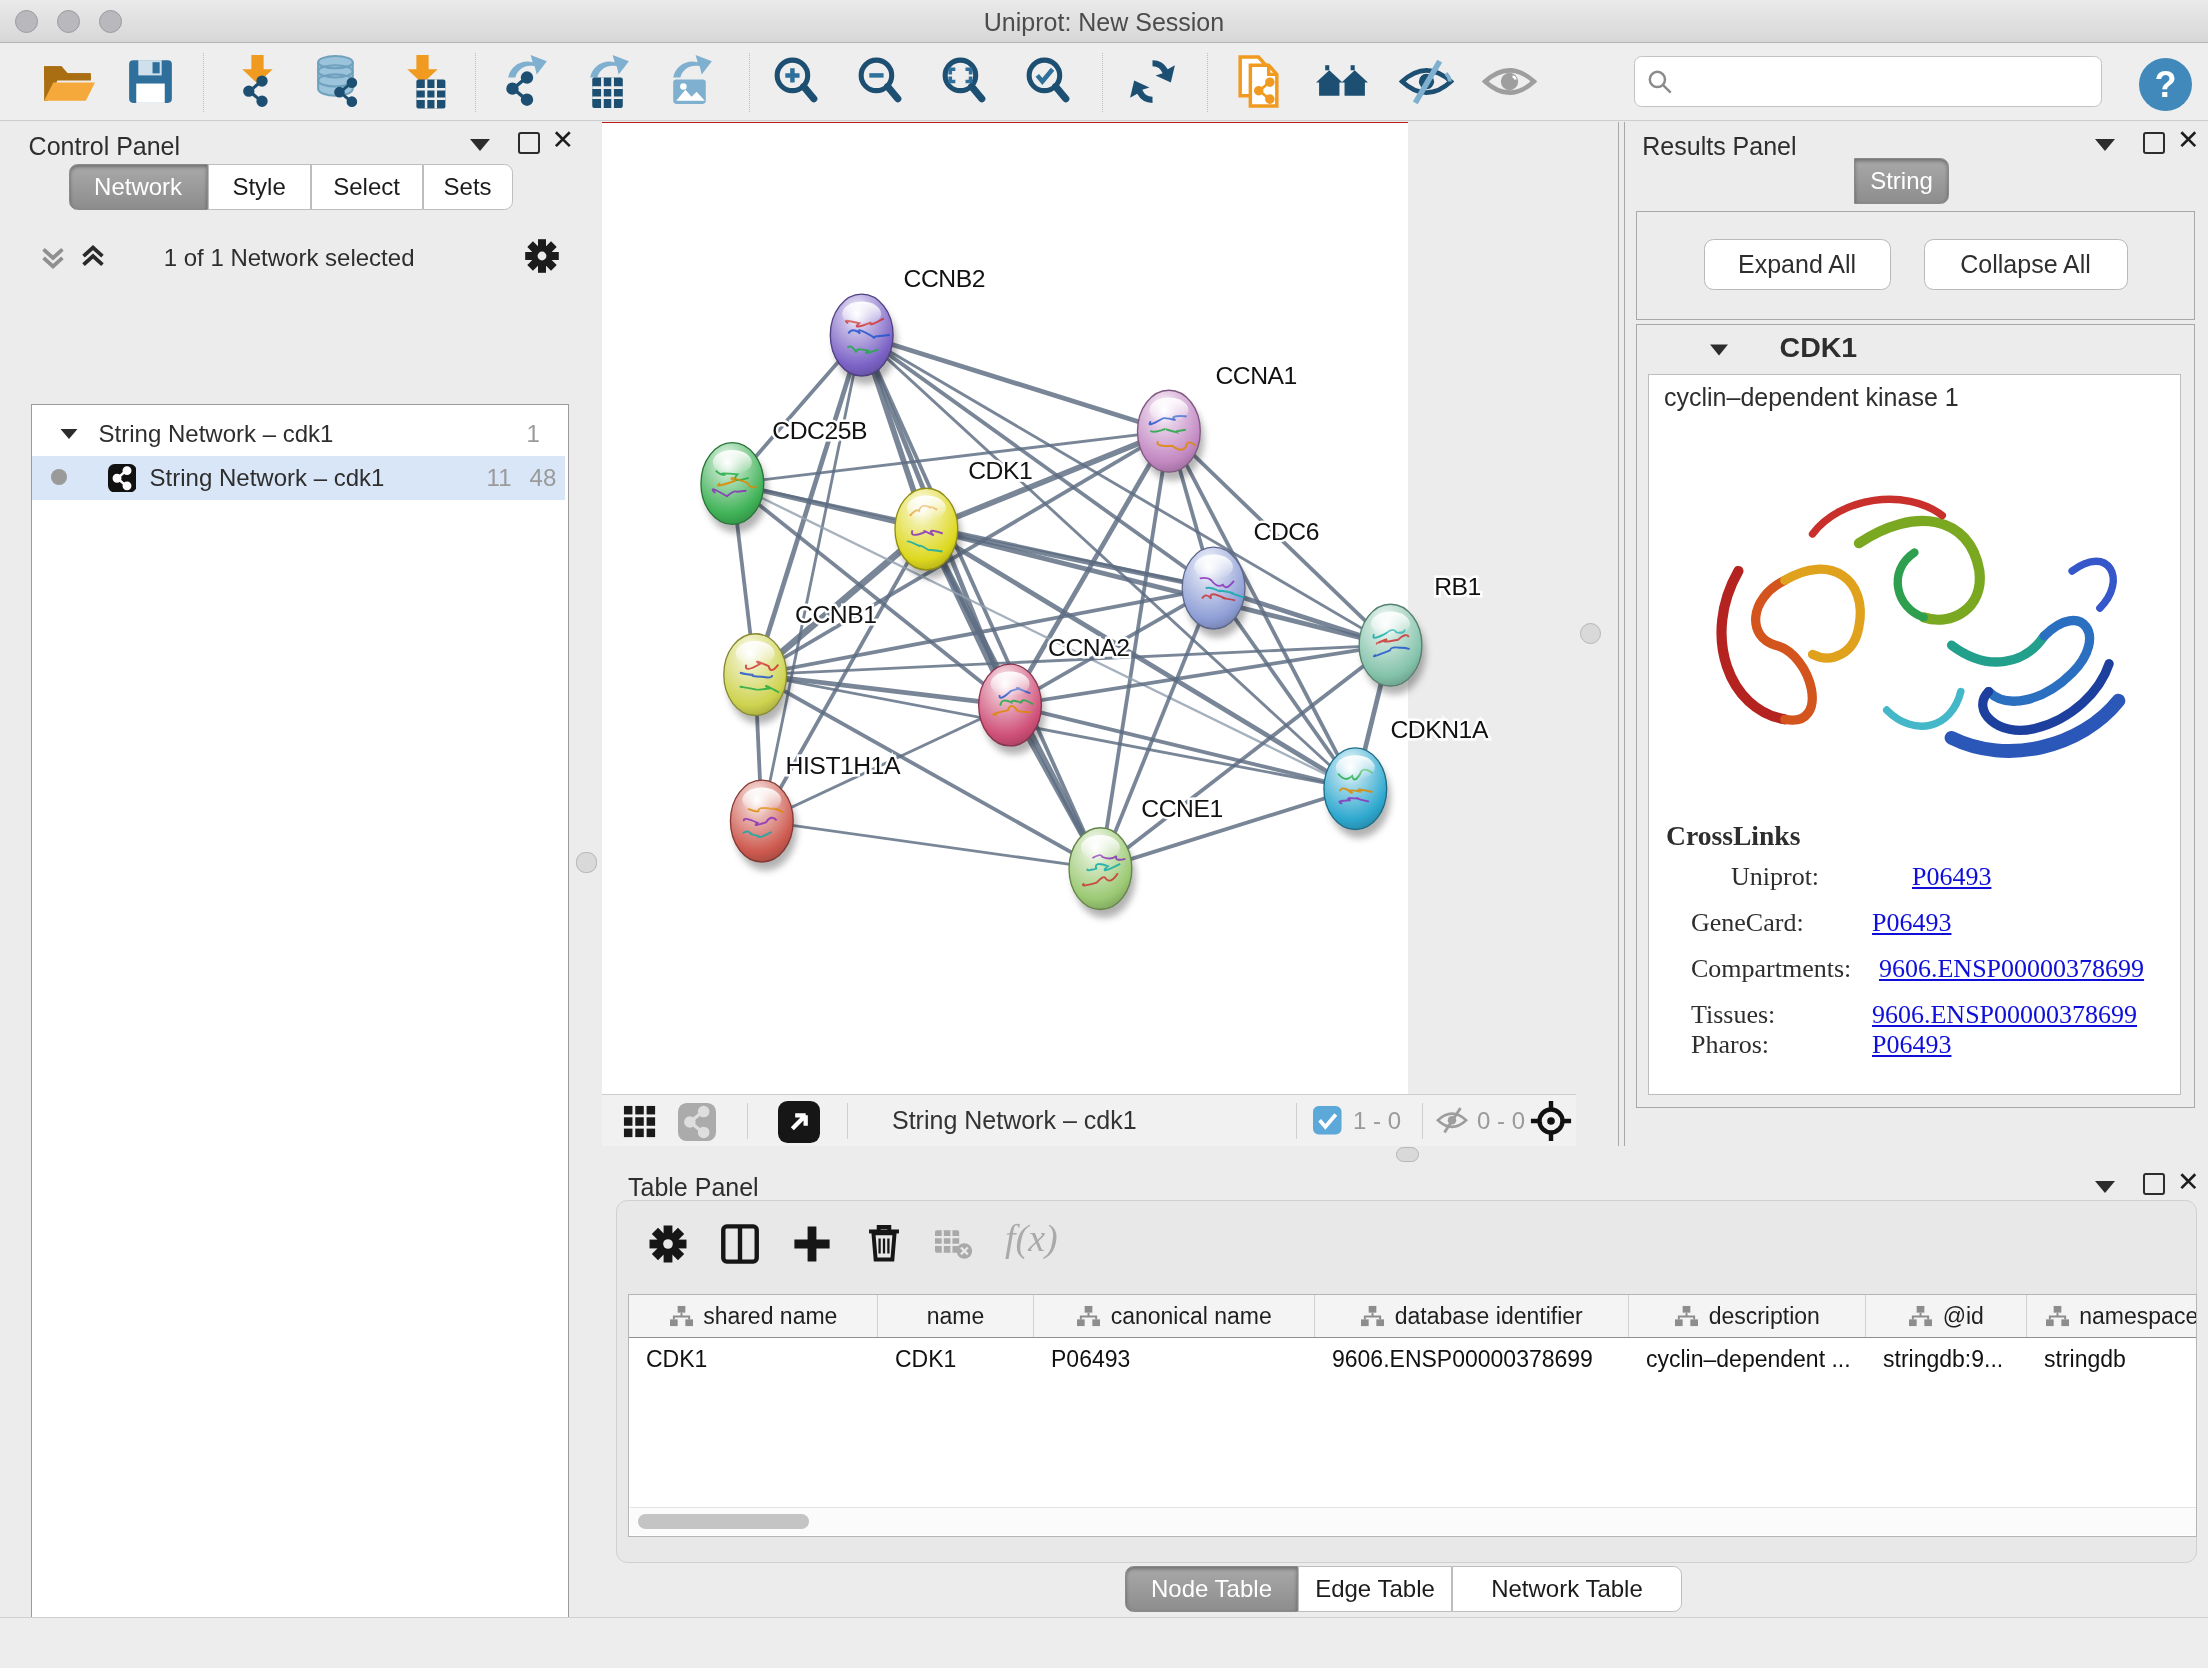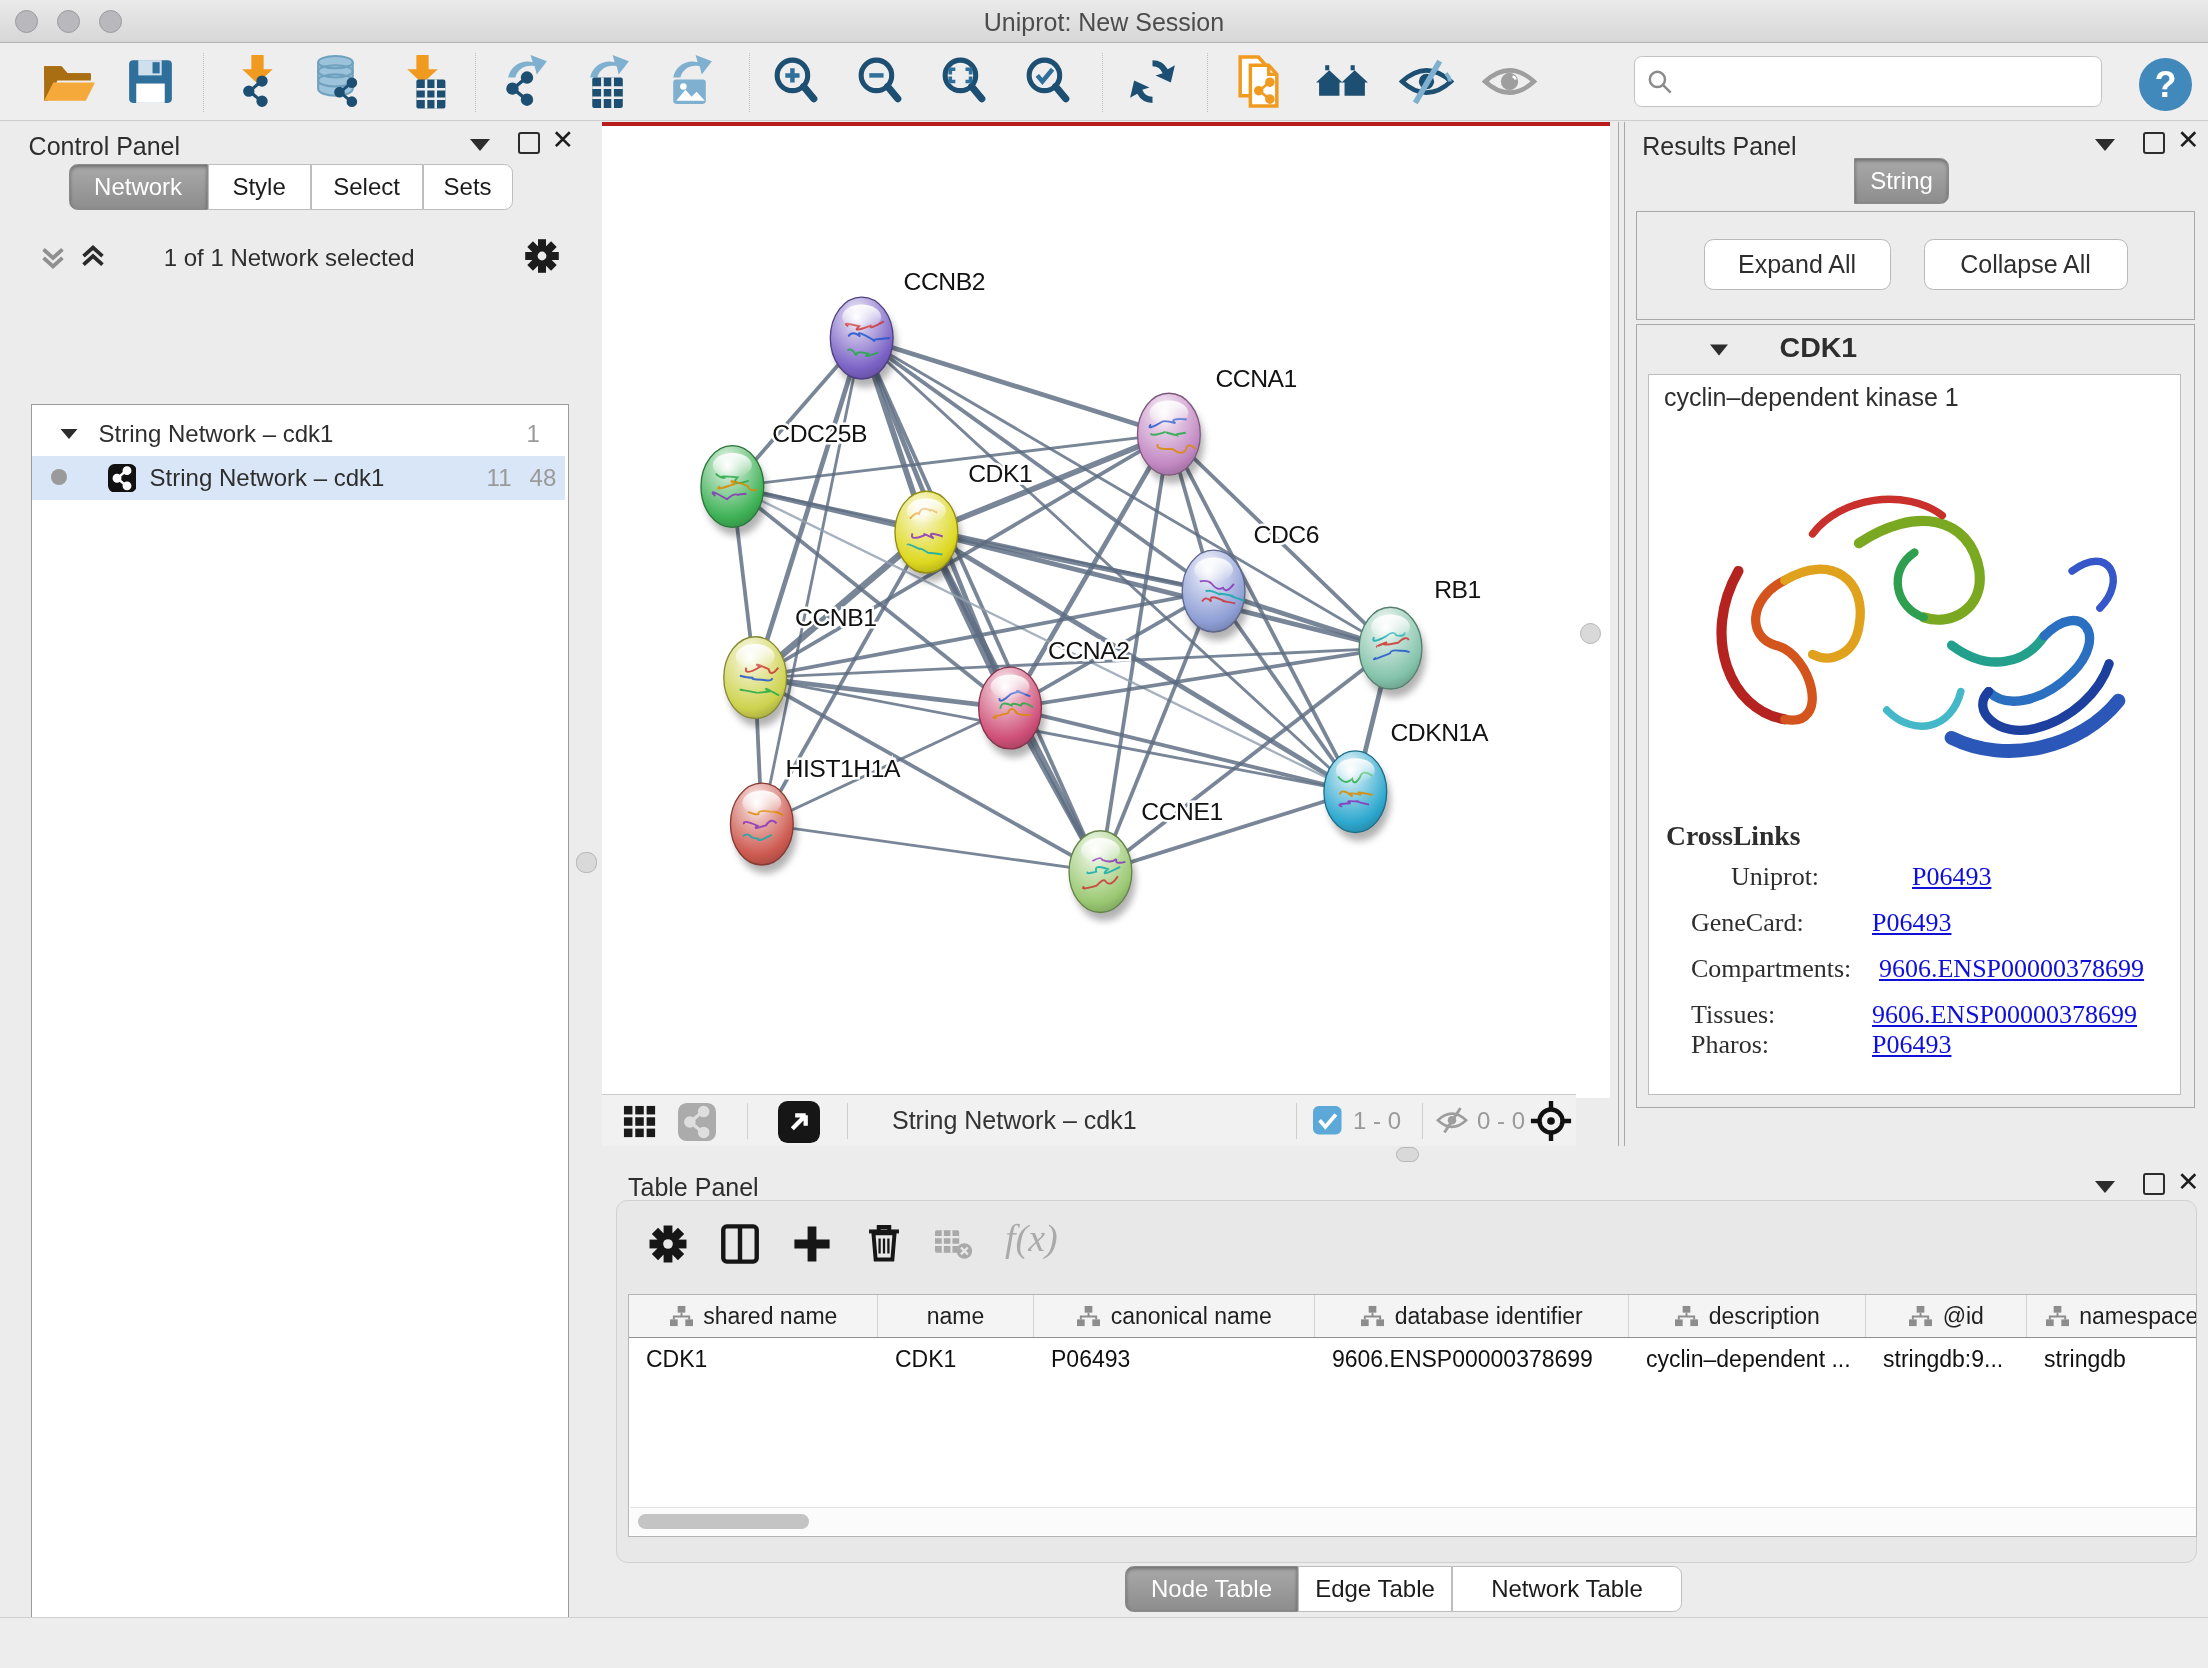--- a/index.html
+++ b/index.html
@@ -30,21 +30,21 @@
      display:flex;align-items:center;justify-content:center;cursor:pointer;box-sizing:border-box;}
   .tabbtn.first{border-radius:8.6px 0 0 8.6px;}
   .tabbtn.last{border-radius:0 8.6px 8.6px 0;}
   .tabbtn.sel{background:linear-gradient(#a9a9a9,#8d8d8d);color:#fff;border-color:#8a8a8a;
      box-shadow:inset 0 1.9px 3.8px rgba(0,0,0,.35);}
   
   .cp-list{left:23px;top:282px;width:536px;height:1289px;background:#fff;border:1.9px solid #9a9a9a;}
   .cp-row2{background:#d9e6f7;}
   .graytxt{color:#9a9a9a;}
   
-  .canvas{left:602px;top:122px;width:1008px;height:972px;background:#fff;border-top:4px solid #b91c1c;}
+  .canvas{left:602px;top:122px;width:806px;height:972px;background:#fff;border-top:1px solid #b91c1c;}
   .cstatus{left:602px;top:1094px;width:974px;height:52px;background:#f1f1f1;border-top:1px solid #cccccc;}
   .vline{width:0;height:36px;border-left:1px solid #cfcfcf;top:7.6px;}
   .handle{background:#d9d9d9;border:1px solid #b5b5b5;border-radius:9.5px;}
   .vetch{left:1618px;top:122px;width:4.8px;height:1024px;border-left:1.9px solid #a8a8a8;border-right:1.9px solid #a8a8a8;background:#ececec;}
   
   .rbox{border:1.9px solid #a8a8a8;background:#ececec;}
   .rbtn{background:#fff;border:1.9px solid #b9b9b9;border-radius:9.5px;font-size:25px;
         display:flex;align-items:center;justify-content:center;cursor:pointer;}
   .serif{font-family:"Liberation Serif","DejaVu Serif",serif;}
   .xlink{color:#0f0fd9;text-decoration:underline;cursor:pointer;}

